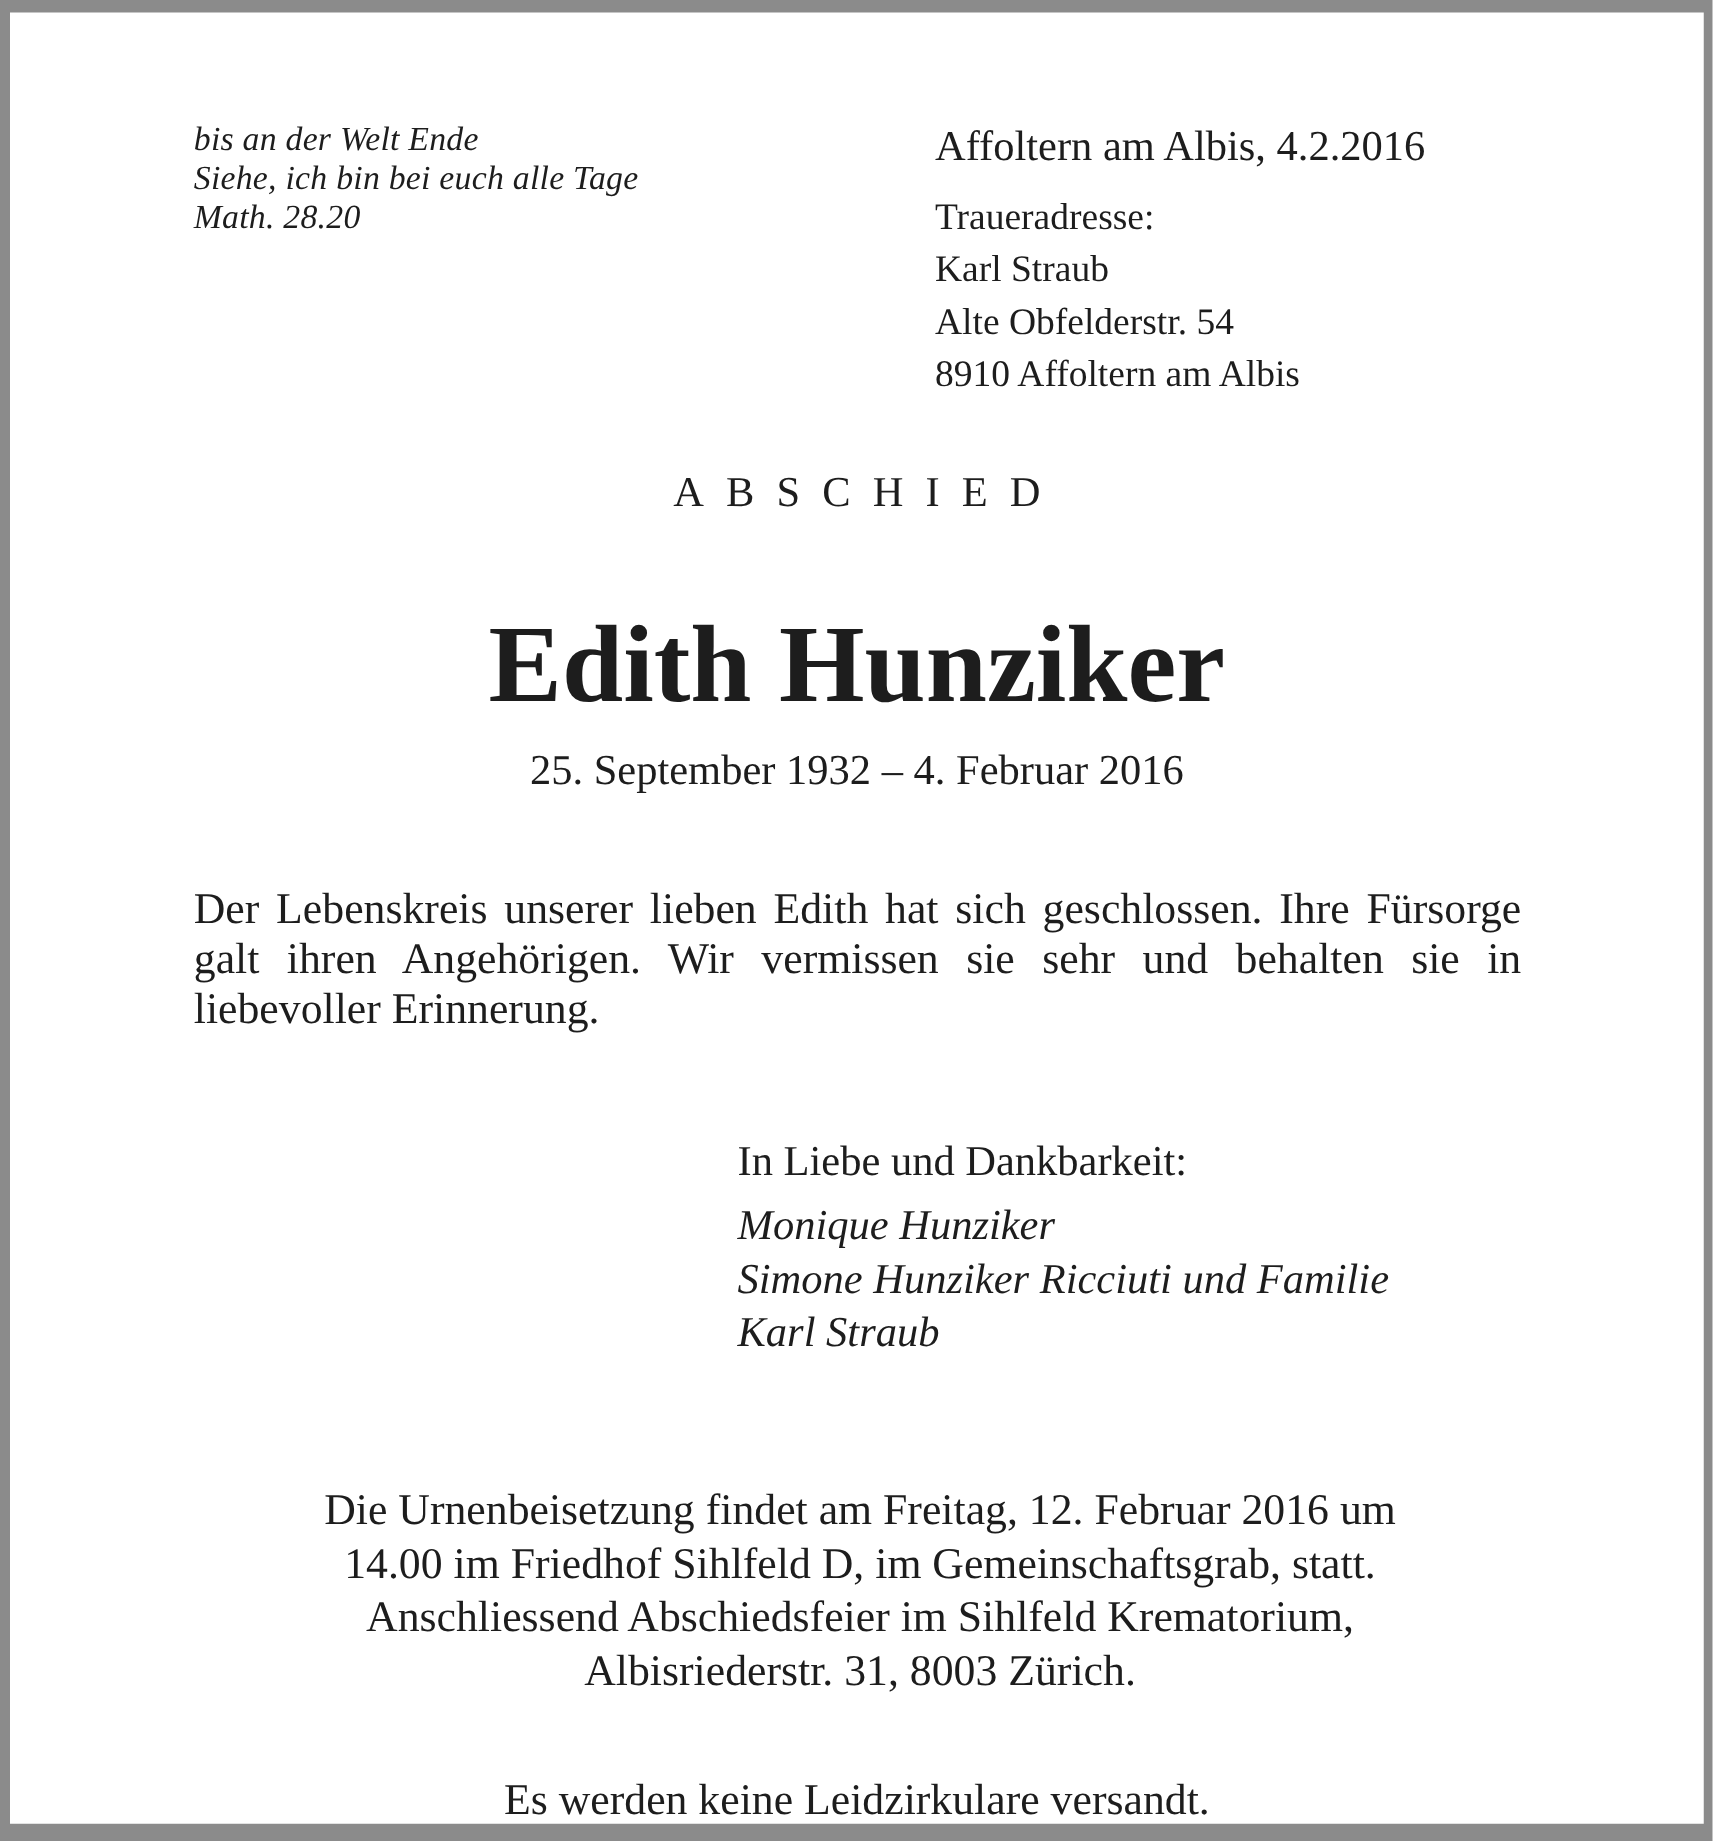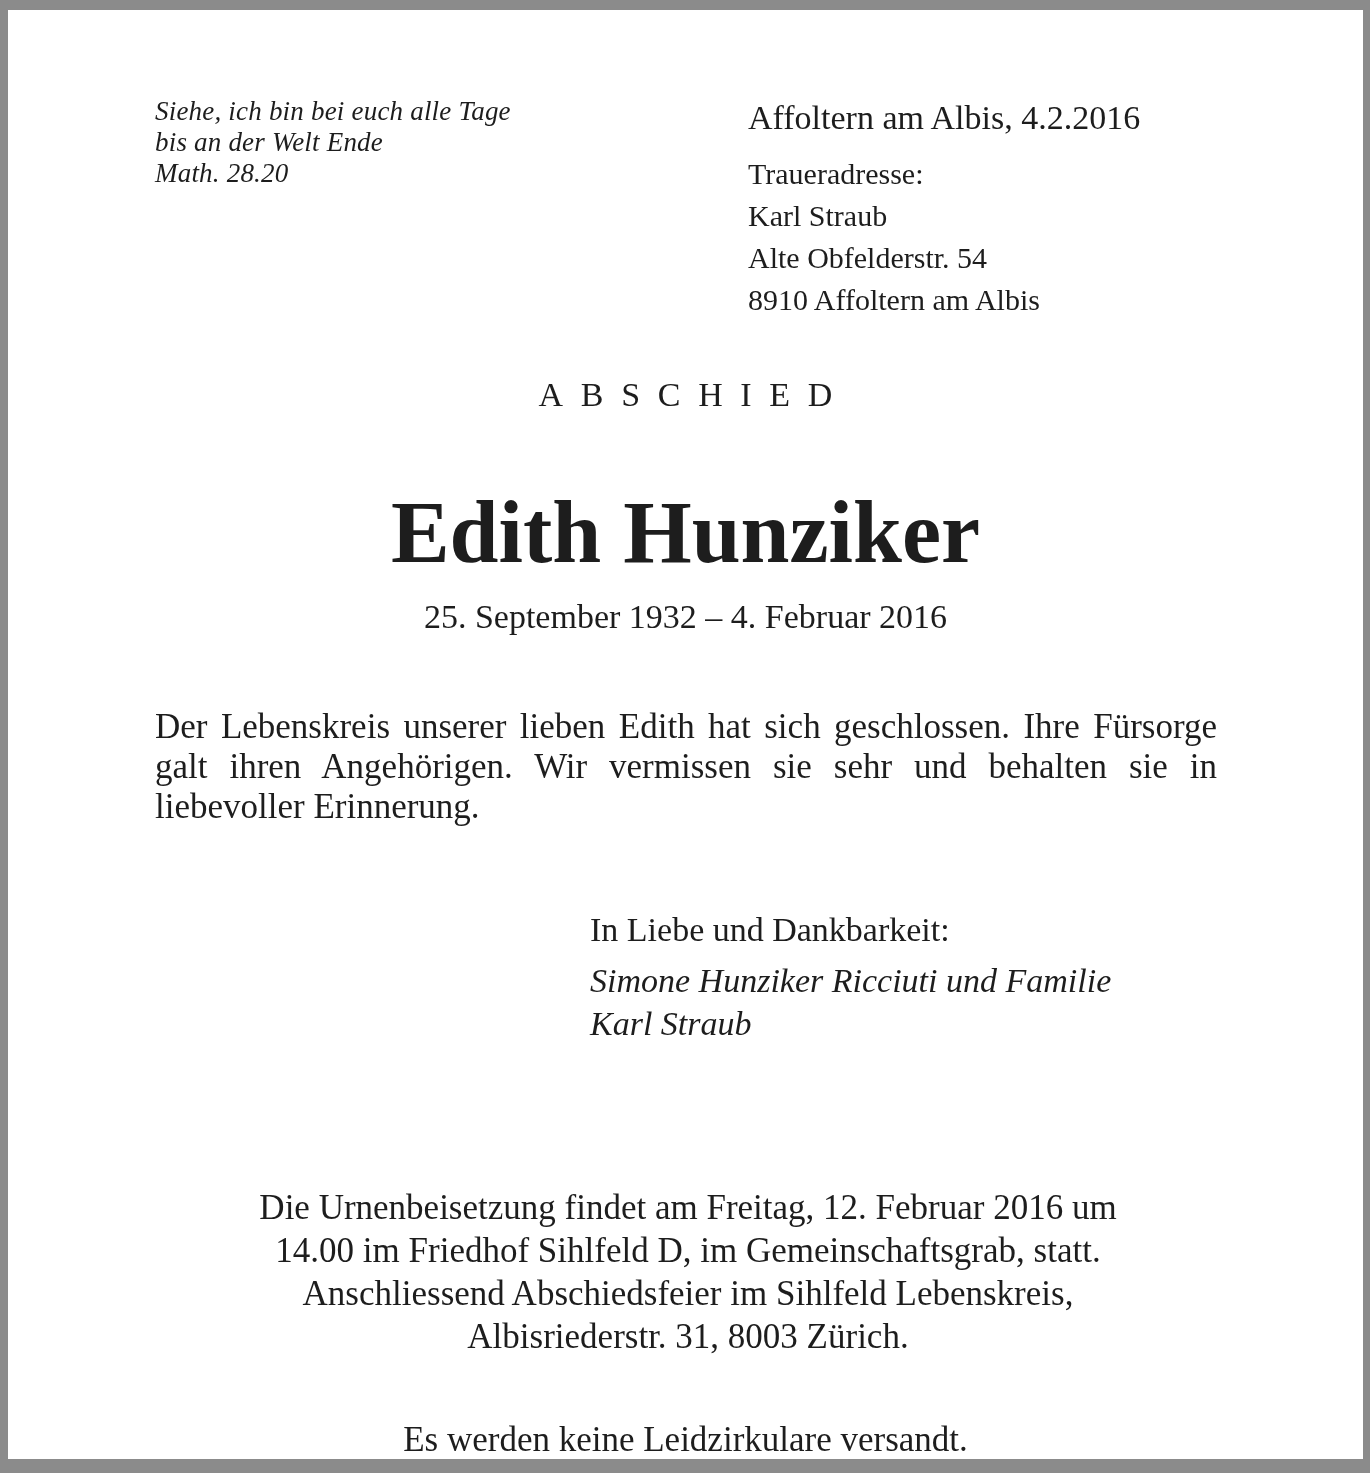--- a/index.html
+++ b/index.html
@@ -128,22 +128,22 @@
     font-size: 35px;
     margin-top: 44px;
   }
 </style>
 </head>
 <body>
 
 <div class="page">
 
   <div class="abs quote">
+    <div>bis an der Welt Ende</div>
     <div>Siehe, ich bin bei euch alle Tage</div>
-    <div>bis an der Welt Ende</div>
     <div>Math. 28.20</div>
   </div>
 
   <div class="abs right-block">
     <div class="dateline">Affoltern am Albis, 4.2.2016</div>
     <div class="address">
       <div>Traueradresse:</div>
       <div>Karl Straub</div>
       <div>Alte Obfelderstr. 54</div>
       <div>8910 Affoltern am Albis</div>
@@ -154,27 +154,28 @@
 
   <div class="abs deceased-name">Edith Hunziker</div>
 
   <div class="abs life-dates">25. September 1932 – 4. Februar 2016</div>
 
   <div class="abs tribute">Der Lebenskreis unserer lieben Edith hat sich geschlossen. Ihre Fürsorge galt ihren Angehörigen. Wir vermissen sie sehr und behalten sie in liebevoller Erinnerung.</div>
 
   <div class="abs closing">
     <div class="closing-label">In Liebe und Dankbarkeit:</div>
     <div class="closing-names">
+      <div>Monique Hunziker</div>
       <div>Simone Hunziker Ricciuti und Familie</div>
       <div>Karl Straub</div>
     </div>
   </div>
 
   <div class="abs funeral">
     <div>Die Urnenbeisetzung findet am Freitag, 12. Februar 2016 um</div>
     <div>14.00 im Friedhof Sihlfeld D, im Gemeinschaftsgrab, statt.</div>
-    <div>Anschliessend Abschiedsfeier im Sihlfeld Lebenskreis,</div>
+    <div>Anschliessend Abschiedsfeier im Sihlfeld Krematorium,</div>
     <div>Albisriederstr. 31, 8003 Zürich.</div>
   </div>
 
   <div class="abs note">Es werden keine Leidzirkulare versandt.</div>
 
 </div>
 
 </body></html>

